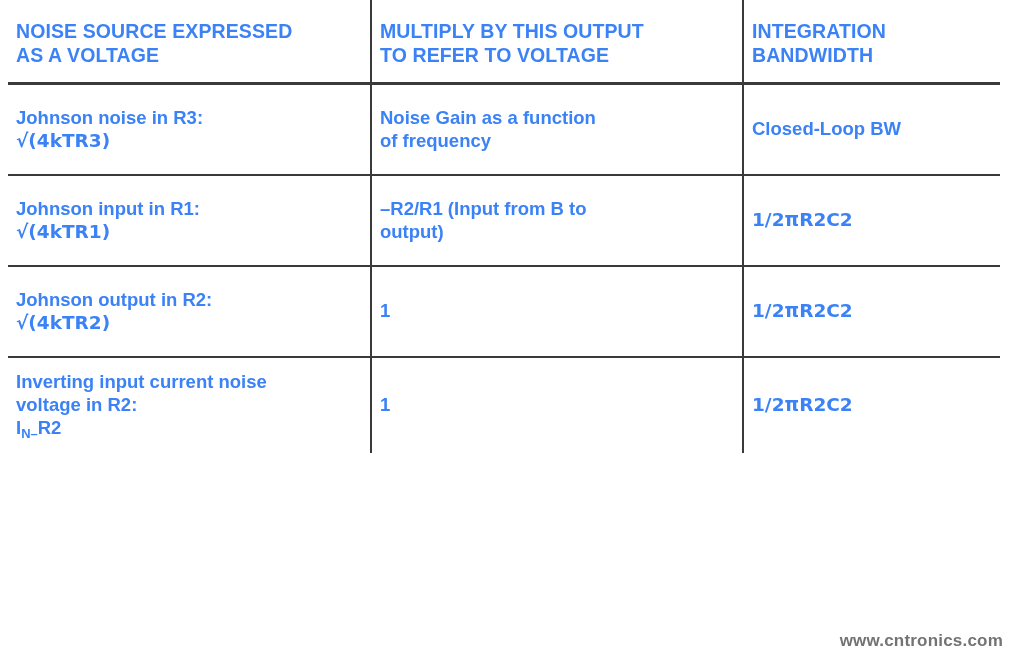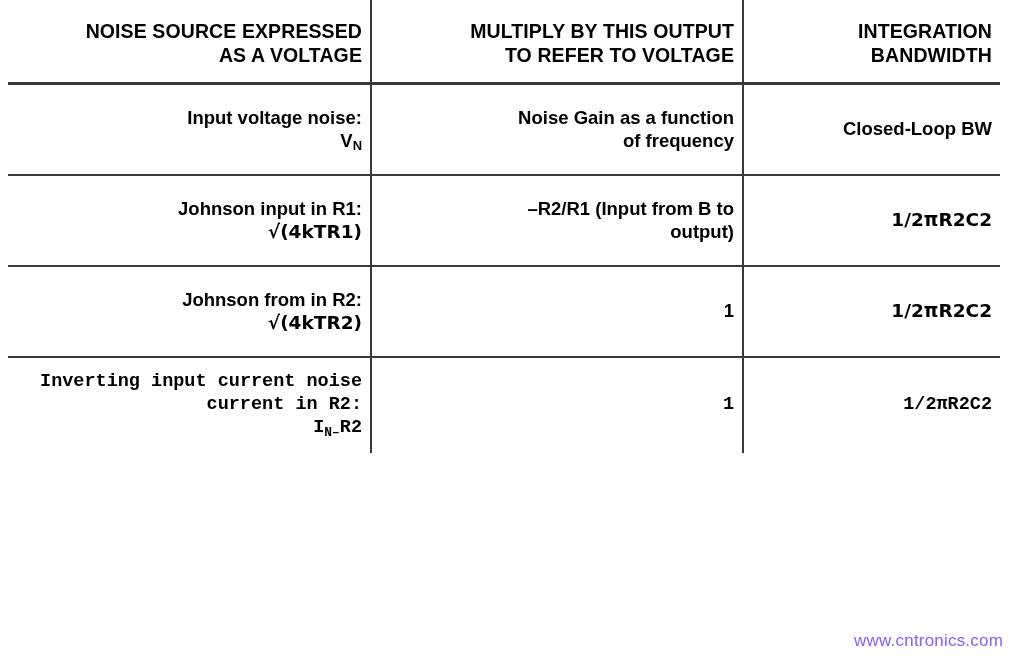--- a/index.html
+++ b/index.html
@@ -33,24 +33,24 @@
     table-layout: fixed;
   }
 
   table.noise-table col.c1 { width: 363px; }
   table.noise-table col.c2 { width: 372px; }
   table.noise-table col.c3 { width: 257px; }
 
   table.noise-table th,
   table.noise-table td {
     padding: 0 8px;
-    text-align: right;
+    text-align: left;
     vertical-align: middle;
     font-weight: bold;
-    color: #000000;
+    color: #3b82f6;
     line-height: 1.24;
   }
 
   
   table.noise-table th.col-mid,
   table.noise-table td.col-mid,
   table.noise-table th.col-right,
   table.noise-table td.col-right {
     border-left: 2px solid #3a3a3a;
   }
@@ -67,21 +67,20 @@
   
   table.noise-table tbody td {
     font-size: 18.5px;
     height: 89px;
     border-bottom: 2px solid #3a3a3a;
   }
 
   table.noise-table tbody tr.last-row td {
     height: 95px;
     border-bottom: none;
-    font-family: Liberation Mono, monospace;
   }
 
   .cell-line {
     display: block;
     white-space: nowrap;
   }
 
   sub {
     font-size: 0.70em;
     vertical-align: baseline;
@@ -99,22 +98,22 @@
     font-family: "DejaVu Sans", sans-serif;
     font-weight: bold;
   }
 
   .watermark {
     position: absolute;
     right: 12px;
     bottom: 8px;
     font-size: 17px;
     font-family: "Liberation Sans", sans-serif;
-    color: #8b5cf6;
-    font-weight: normal;
+    color: #737373;
+    font-weight: bold;
     letter-spacing: 0.2px;
     white-space: nowrap;
   }
 </style>
 </head>
 <body>
 
 <div class="table-wrap">
 
   <table class="noise-table">
@@ -136,61 +135,61 @@
         </th>
         <th class="col-right">
           <span class="cell-line">INTEGRATION</span>
           <span class="cell-line">BANDWIDTH</span>
         </th>
       </tr>
     </thead>
 
     <tbody>
 
-
-
-      <tr>
-        <td class="col-first">
-          <span class="cell-line">Input voltage noise:</span>
-          <span class="cell-line"><span>V</span><sub>N</sub></span>
+      <tr>
+        <td class="col-first">
+          <span class="cell-line">Johnson noise in R3:</span>
+          <span class="cell-line"><span class="radical">√(4kTR3)</span></span>
         </td>
         <td class="col-mid">
           <span class="cell-line">Noise Gain as a function</span>
           <span class="cell-line">of frequency</span>
         </td>
         <td class="col-right">Closed-Loop BW</td>
       </tr>
 
+
+
       <tr>
         <td class="col-first">
           <span class="cell-line">Johnson input in R1:</span>
           <span class="cell-line"><span class="radical">√(4kTR1)</span></span>
         </td>
         <td class="col-mid">
           <span class="cell-line">–R2/R1 (Input from B to</span>
           <span class="cell-line">output)</span>
         </td>
         <td class="col-right pi">1/2πR2C2</td>
       </tr>
 
       <tr>
         <td class="col-first">
-          <span class="cell-line">Johnson from in R2:</span>
+          <span class="cell-line">Johnson output in R2:</span>
           <span class="cell-line"><span class="radical">√(4kTR2)</span></span>
         </td>
         <td class="col-mid">
           <span class="cell-line">1</span>
         </td>
         <td class="col-right pi">1/2πR2C2</td>
       </tr>
 
       <tr class="last-row">
         <td class="col-first">
           <span class="cell-line">Inverting input current noise</span>
-          <span class="cell-line">current in R2:</span>
+          <span class="cell-line">voltage in R2:</span>
           <span class="cell-line"><span>I</span><sub>N–</sub><span>R2</span></span>
         </td>
         <td class="col-mid">
           <span class="cell-line">1</span>
         </td>
         <td class="col-right pi">1/2πR2C2</td>
       </tr>
 
     </tbody>
   </table>

